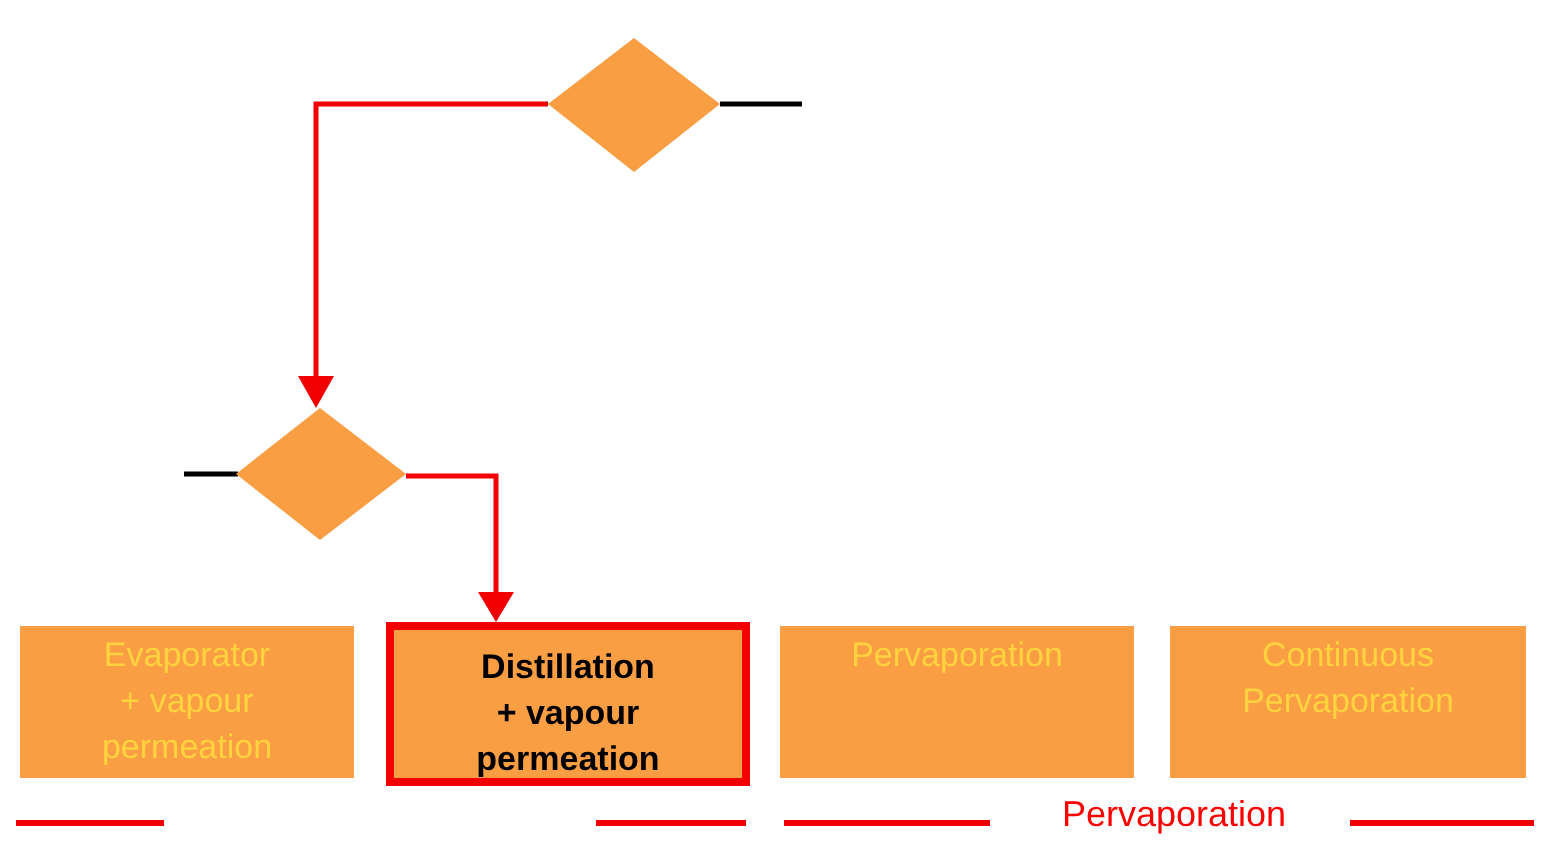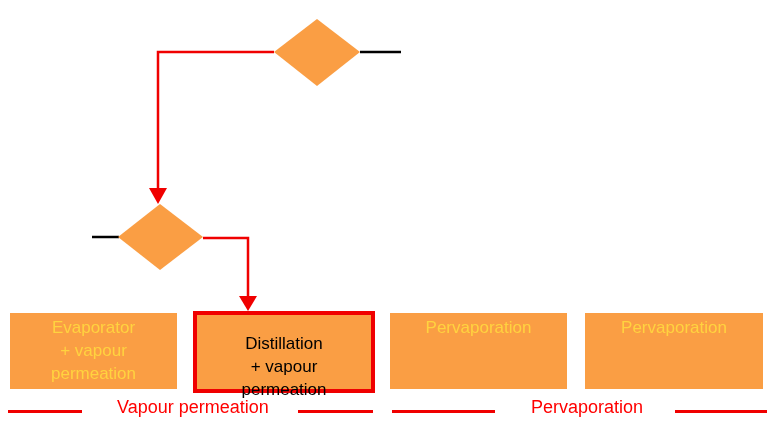--- a/index.html
+++ b/index.html
@@ -32,21 +32,22 @@
     padding-top: 3px;
   }
   .flow-box .box-line {
     display: block;
     white-space: nowrap;
   }
   .yellow-text { color: var(--yellow, #FFD33F); }
   .black-text  { color: var(--ink, #000000); }
   .flow-box.selected {
     border: 4px solid var(--red, #F00000);
-    padding-top: 17px;
+    padding-top: 7px;
+    font-weight: bold;
   }
   #box-evaporator  { left: 10px;  top: 313px; width: 167px; height: 76px; }
   #box-distillation{ left: 193px; top: 311px; width: 182px; height: 82px; }
   #box-batch       { left: 390px; top: 313px; width: 177px; height: 76px; }
   #box-continuous  { left: 585px; top: 313px; width: 178px; height: 76px; }
 
   .legend-line {
     position: absolute;
     top: 410px;
     height: 3px;
@@ -106,23 +107,23 @@
     <span class="box-line">Distillation</span>
     <span class="box-line">+ vapour</span>
     <span class="box-line">permeation</span>
   </div>
 
   <div id="box-batch" class="flow-box yellow-text">
     <span class="box-line">Pervaporation</span>
   </div>
 
   <div id="box-continuous" class="flow-box yellow-text">
+    <span class="box-line">Continuous</span>
     <span class="box-line">Pervaporation</span>
   </div>
 
   <div id="legend-line-1" class="legend-line"></div>
-  <div id="legend-label-left" class="legend-label">Vapour permeation</div>
   <div id="legend-line-2" class="legend-line"></div>
   <div id="legend-line-3" class="legend-line"></div>
   <div id="legend-label-right" class="legend-label">Pervaporation</div>
   <div id="legend-line-4" class="legend-line"></div>
 
 </div>
 
 </body></html>

